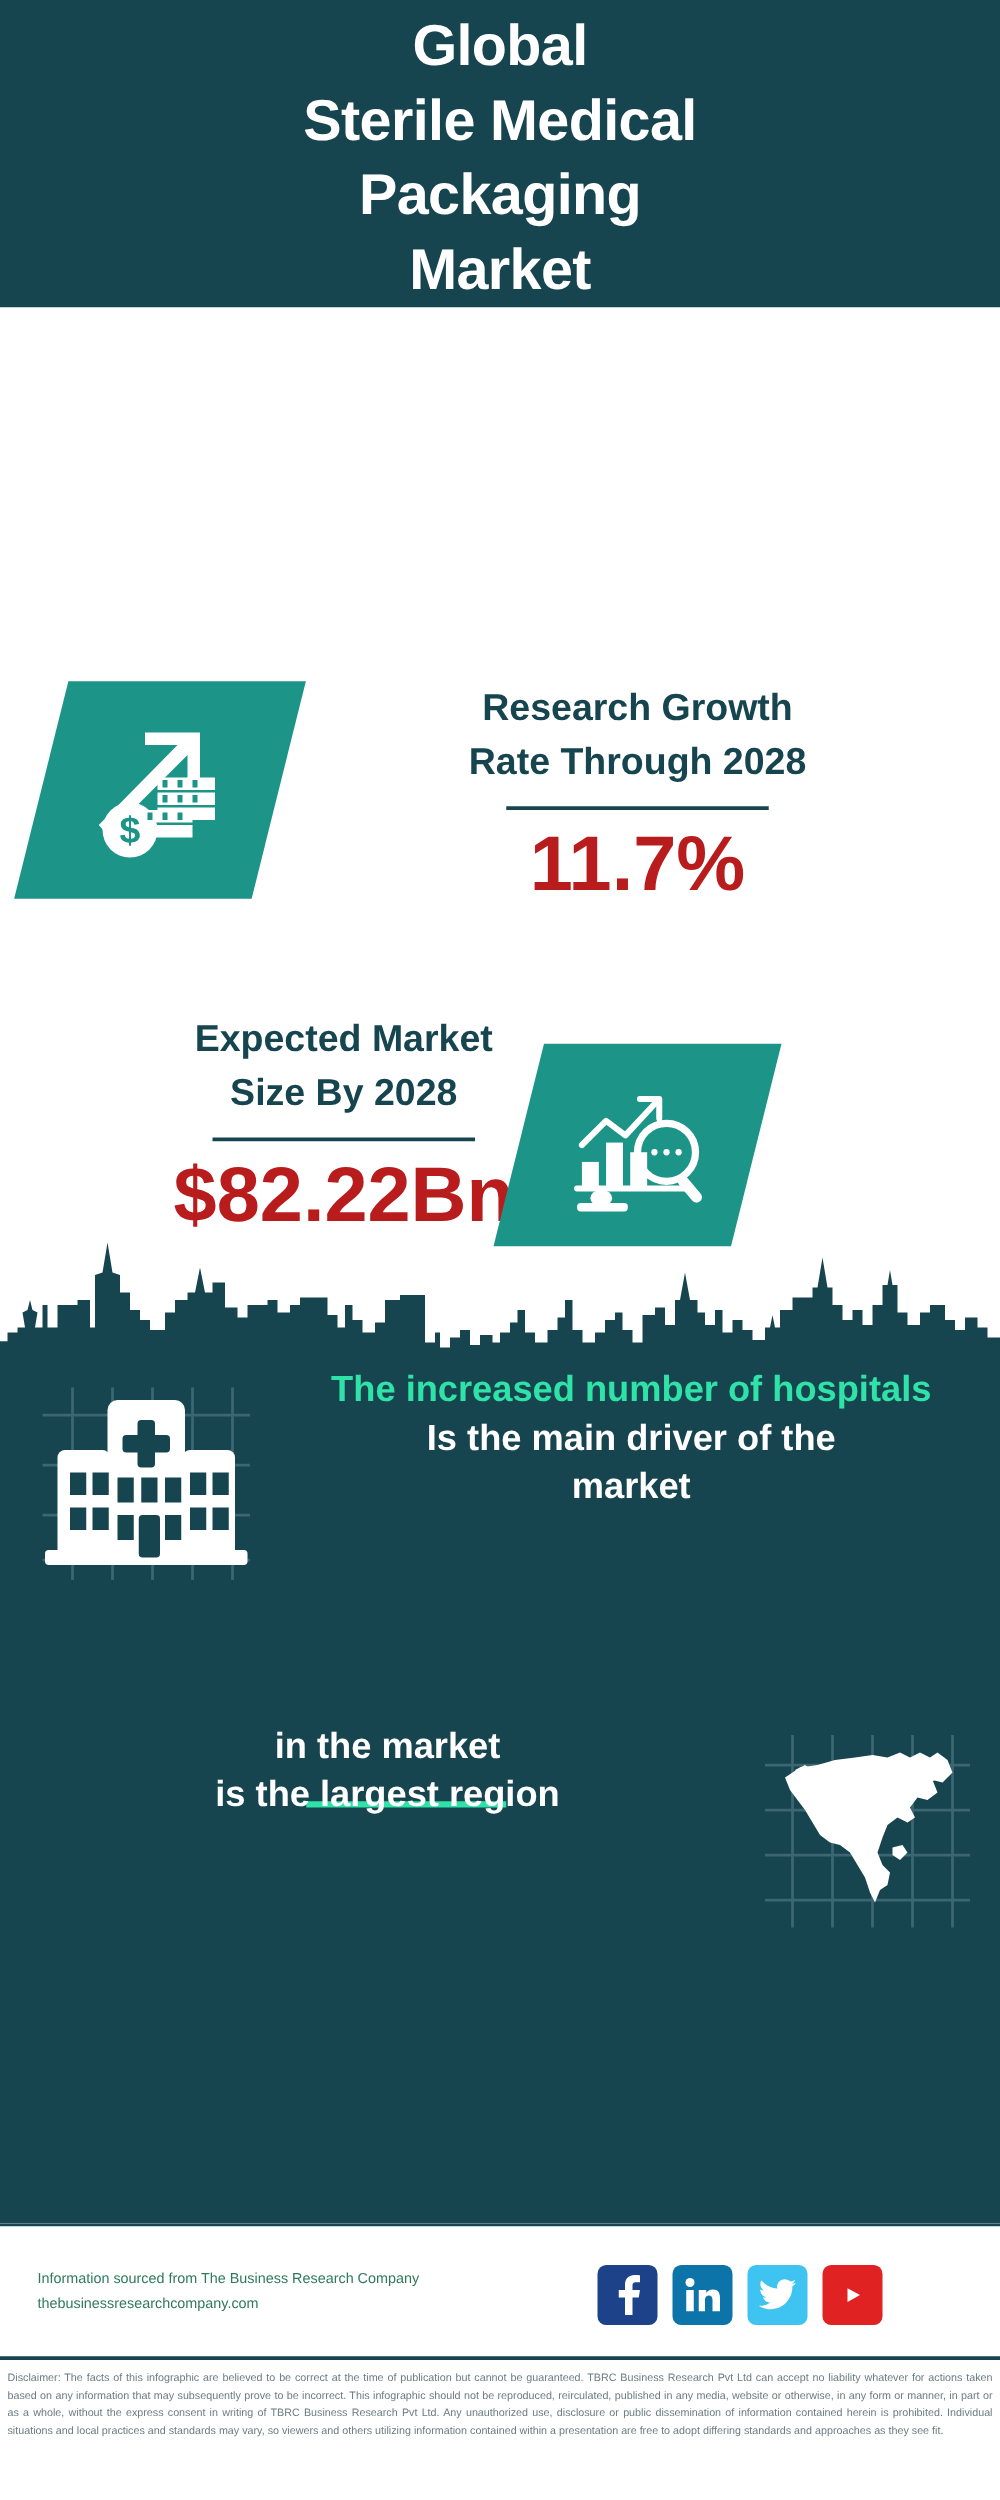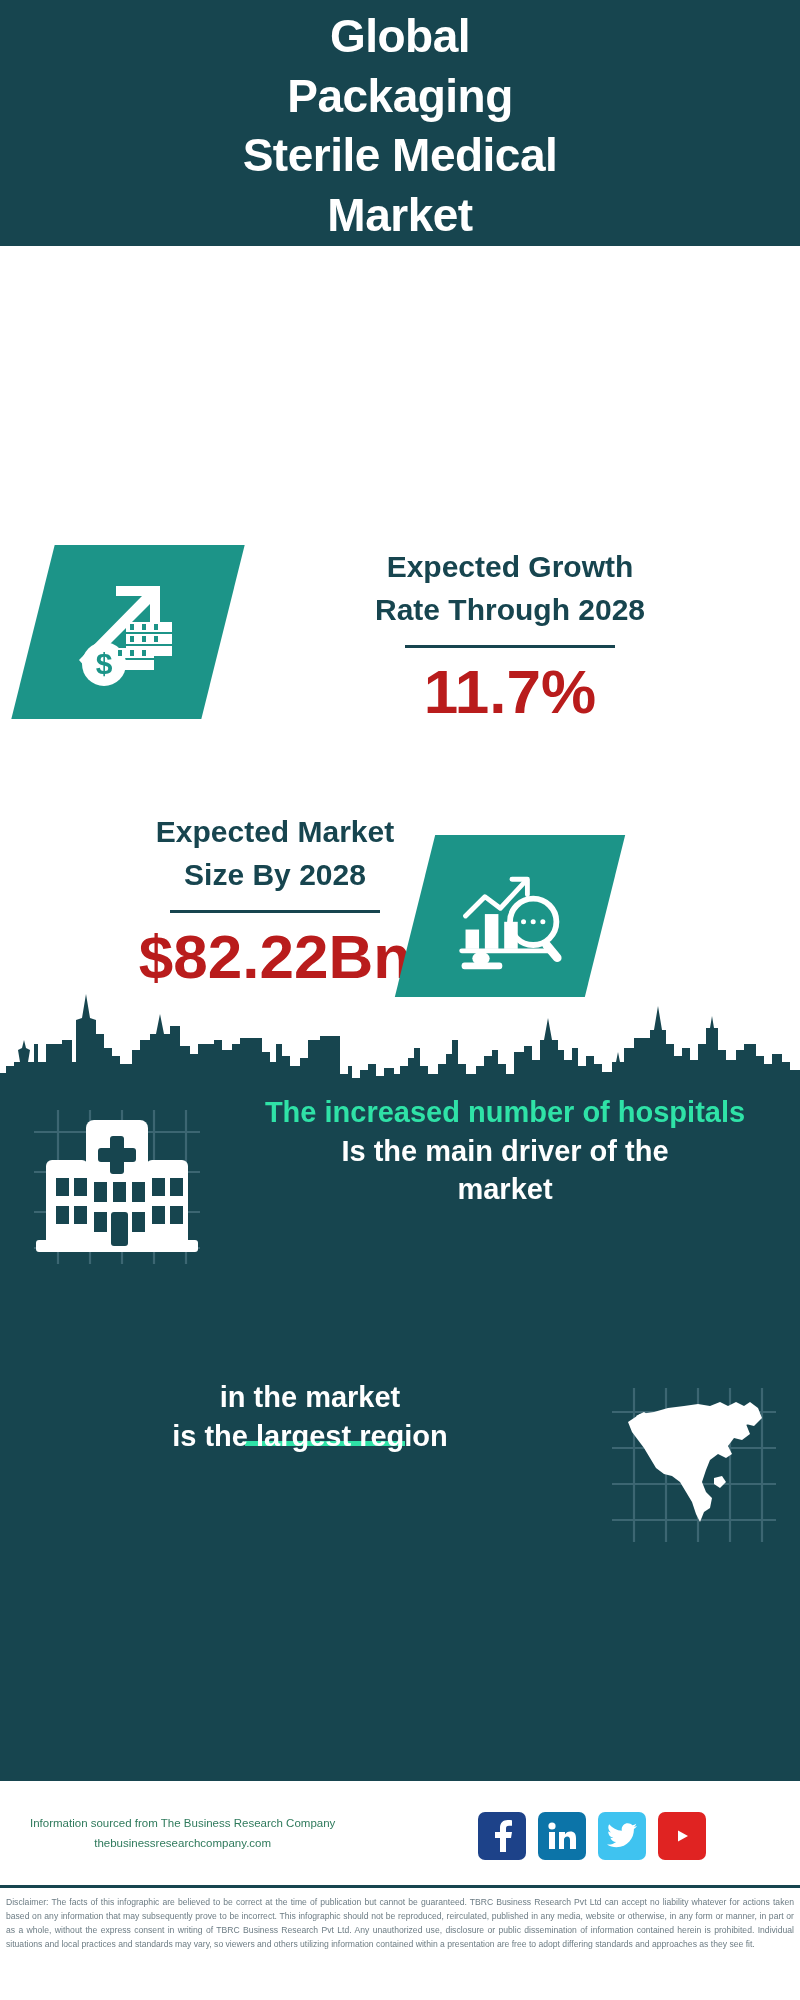--- a/index.html
+++ b/index.html
@@ -93,21 +93,21 @@
 
   .region-text {
     position:absolute; left:30px; top:1378px; width:560px; text-align:center;
   }
   .region-map { position:absolute; left:610px; top:1382px; width:170px; height:166px; }
 
   
   .footer-bar {
     position:absolute; left:0; top:1779px; width:800px; height:106px;
     background:#ffffff; border-top:2px solid #17454f;
-    display:flex; align-items:center;text-align:center;
+    display:flex; align-items:center;
   }
   .source-text { margin-left:30px; color:#2f7a5c; font-size:11.5px; line-height:1.75; }
   .social-row { position:absolute; left:478px; top:1812px; display:flex; gap:12px; }
   .social {
     width:48px; height:48px; border-radius:7px;
     display:flex; align-items:center; justify-content:center;
   }
   .social.fb { background:#1d4289; }
   .social.li { background:#0c74a8; }
   .social.tw { background:#3fc3f0; }
@@ -119,22 +119,22 @@
   .disclaimer {
     position:absolute; left:0; top:1891px; width:800px; padding:5px 6px 0 6px;
     color:#6c7c84; font-size:8.6px; line-height:1.62; text-align:justify;
   }
 </style>
 </head>
 <body>
 
 <div class="header">
   <div class="header-line">Global</div>
+  <div class="header-line">Sterile Medical</div>
   <div class="header-line">Packaging</div>
-  <div class="header-line">Sterile Medical</div>
   <div class="header-line">Market</div>
 </div>
 
 <div class="white-zone">
 
   <div class="parallelogram stat1-icon">
     <svg width="120" height="120" viewBox="0 0 120 120">
       <g fill="#ffffff">
         <path d="M18 96 L82 32 L82 58 L92 58 L92 14 L48 14 L48 24 L74 24 L11 88 Z"></path>
         <rect x="58" y="50" width="46" height="10"></rect>
@@ -153,21 +153,21 @@
           <rect x="86" y="64" width="4" height="6"></rect>
         <rect x="50" y="78" width="4" height="6"></rect>
           <rect x="62" y="78" width="4" height="6"></rect>
         <rect x="74" y="78" width="4" height="6"></rect>
         <text x="36" y="102" font-size="30" font-weight="bold" text-anchor="middle" font-family="Liberation Sans, sans-serif">$</text>
       </g>
     </svg>
   </div>
 
   <div class="stat1-text">
-    <div class="stat-title">Expected Growth</div>
+    <div class="stat-title">Research Growth</div>
     <div class="stat-title">Rate Through 2028</div>
     <div class="stat-rule"></div>
     <div class="stat-value">11.7%</div>
   </div>
 
   <div class="stat2-text">
     <div class="stat-title">Expected Market</div>
     <div class="stat-title">Size By 2028</div>
     <div class="stat-rule"></div>
     <div class="stat-value">$82.22Bn</div>

